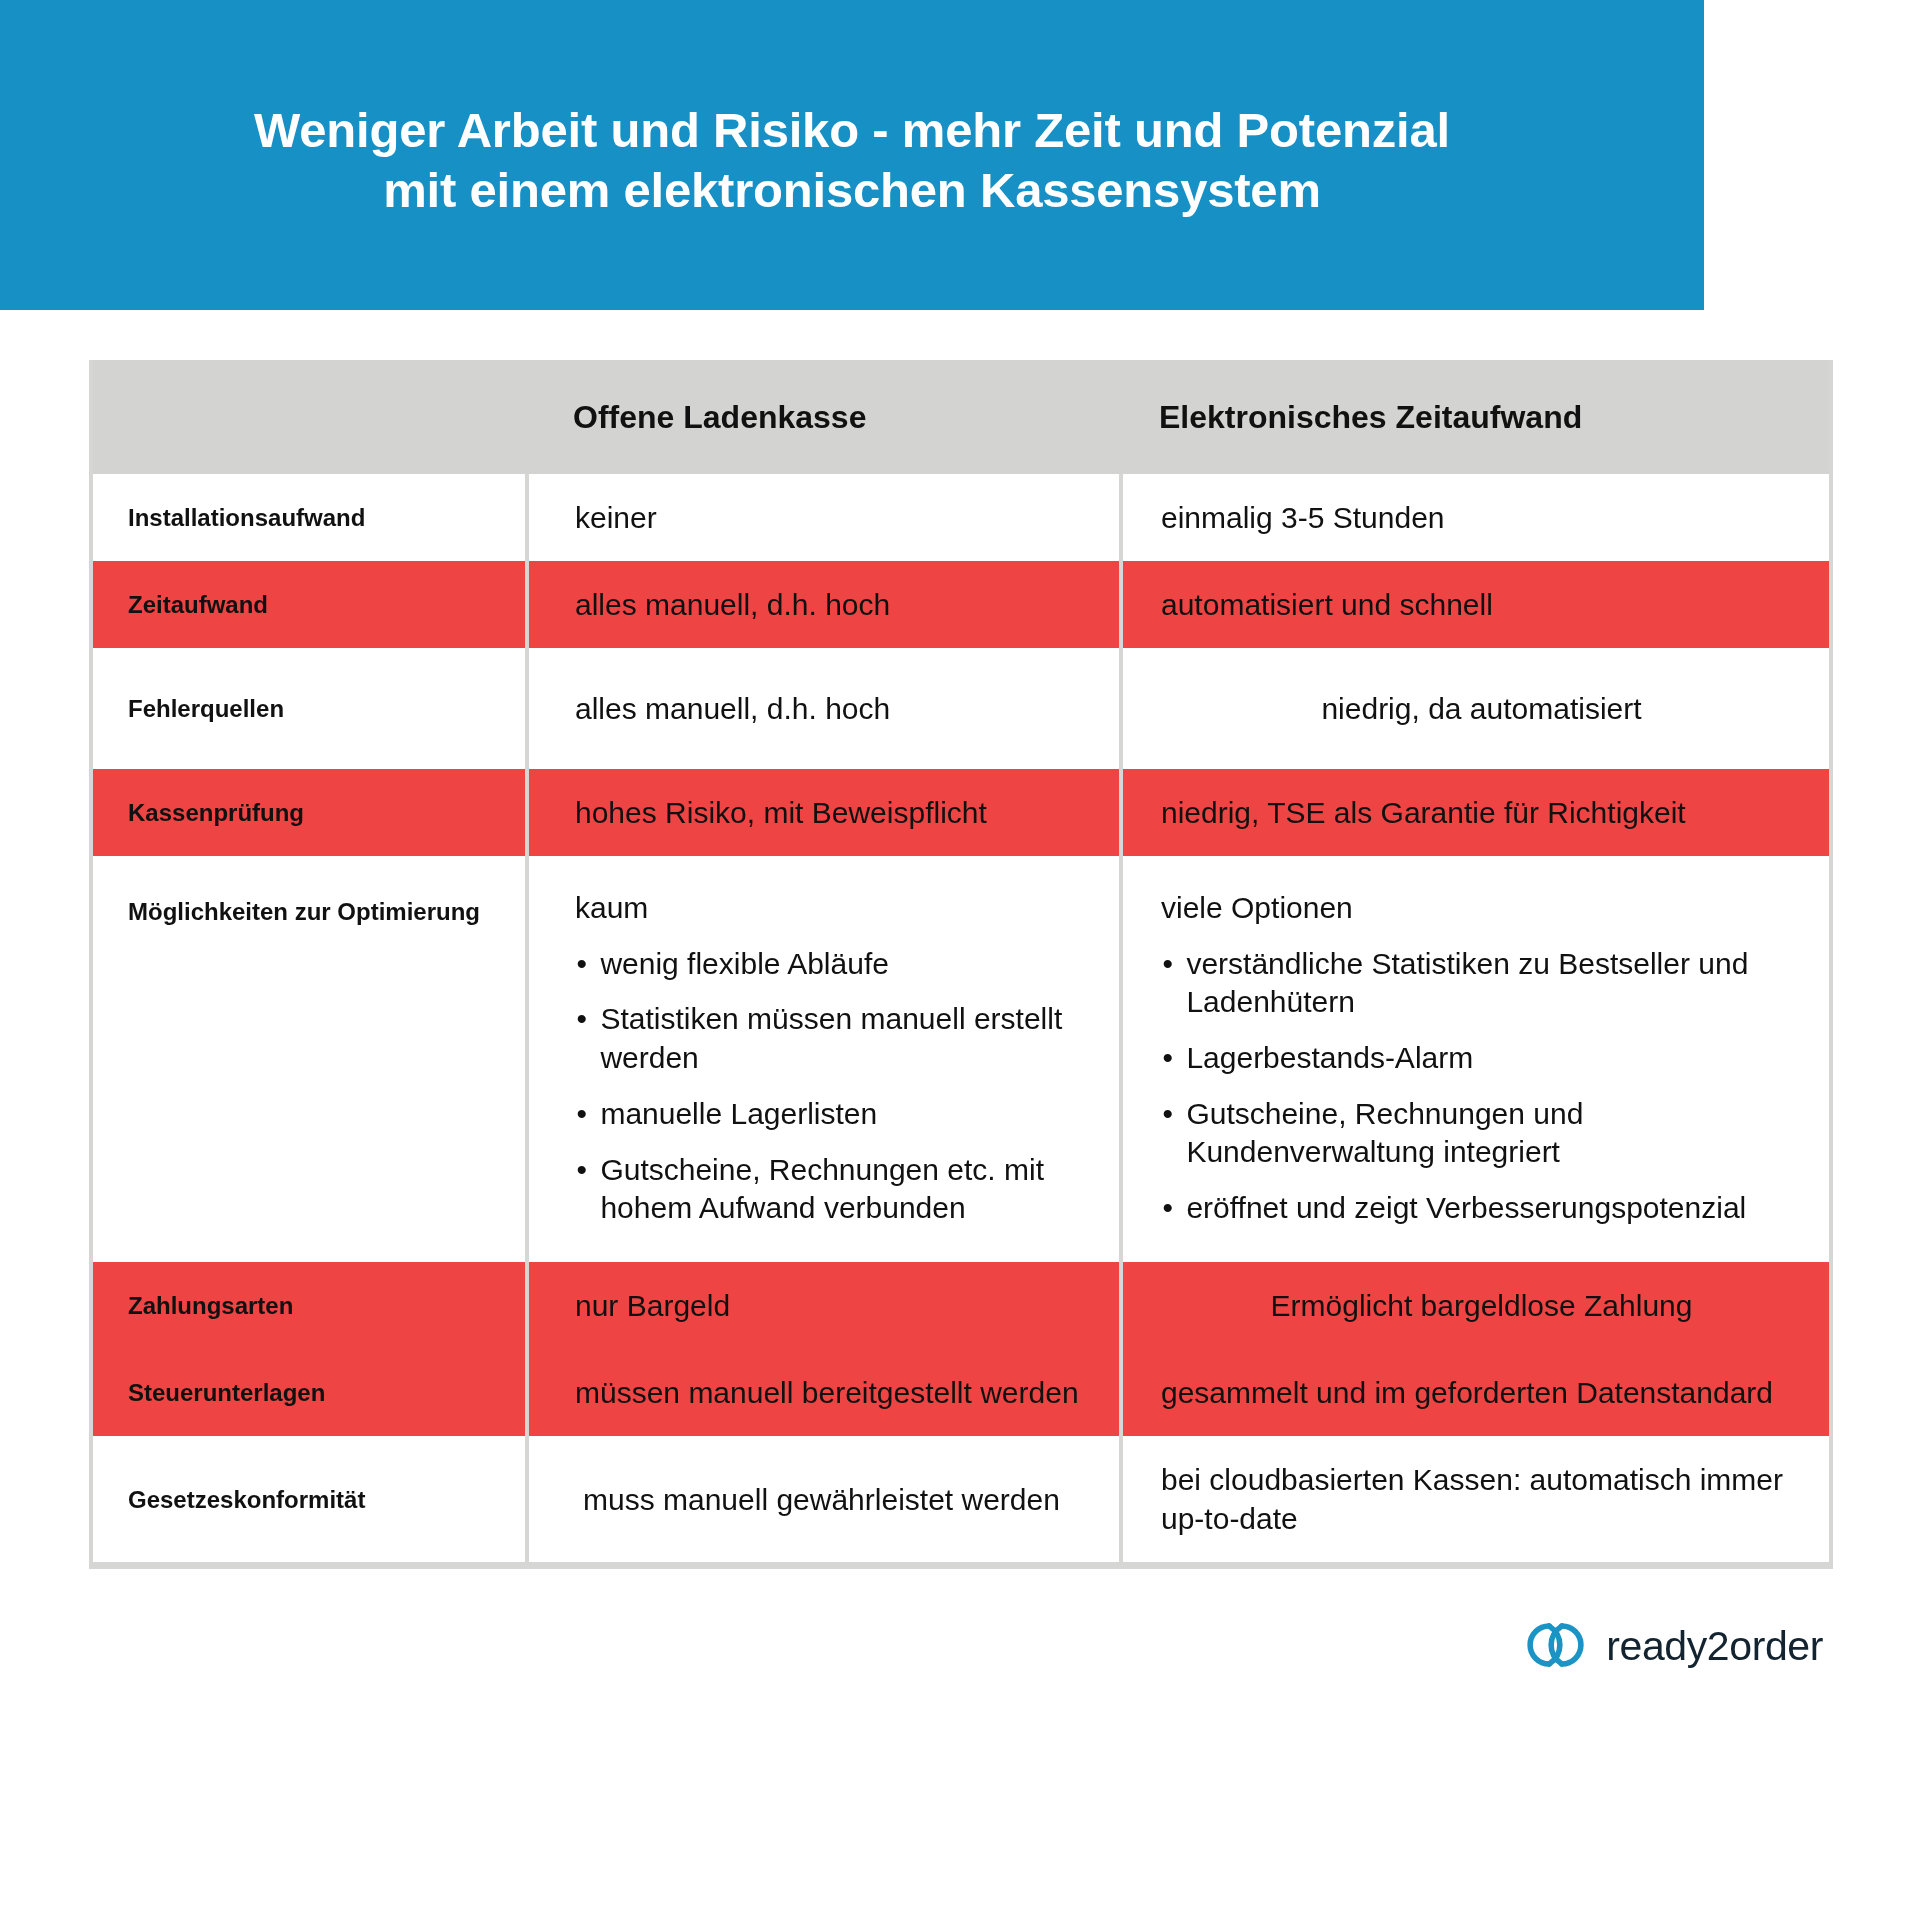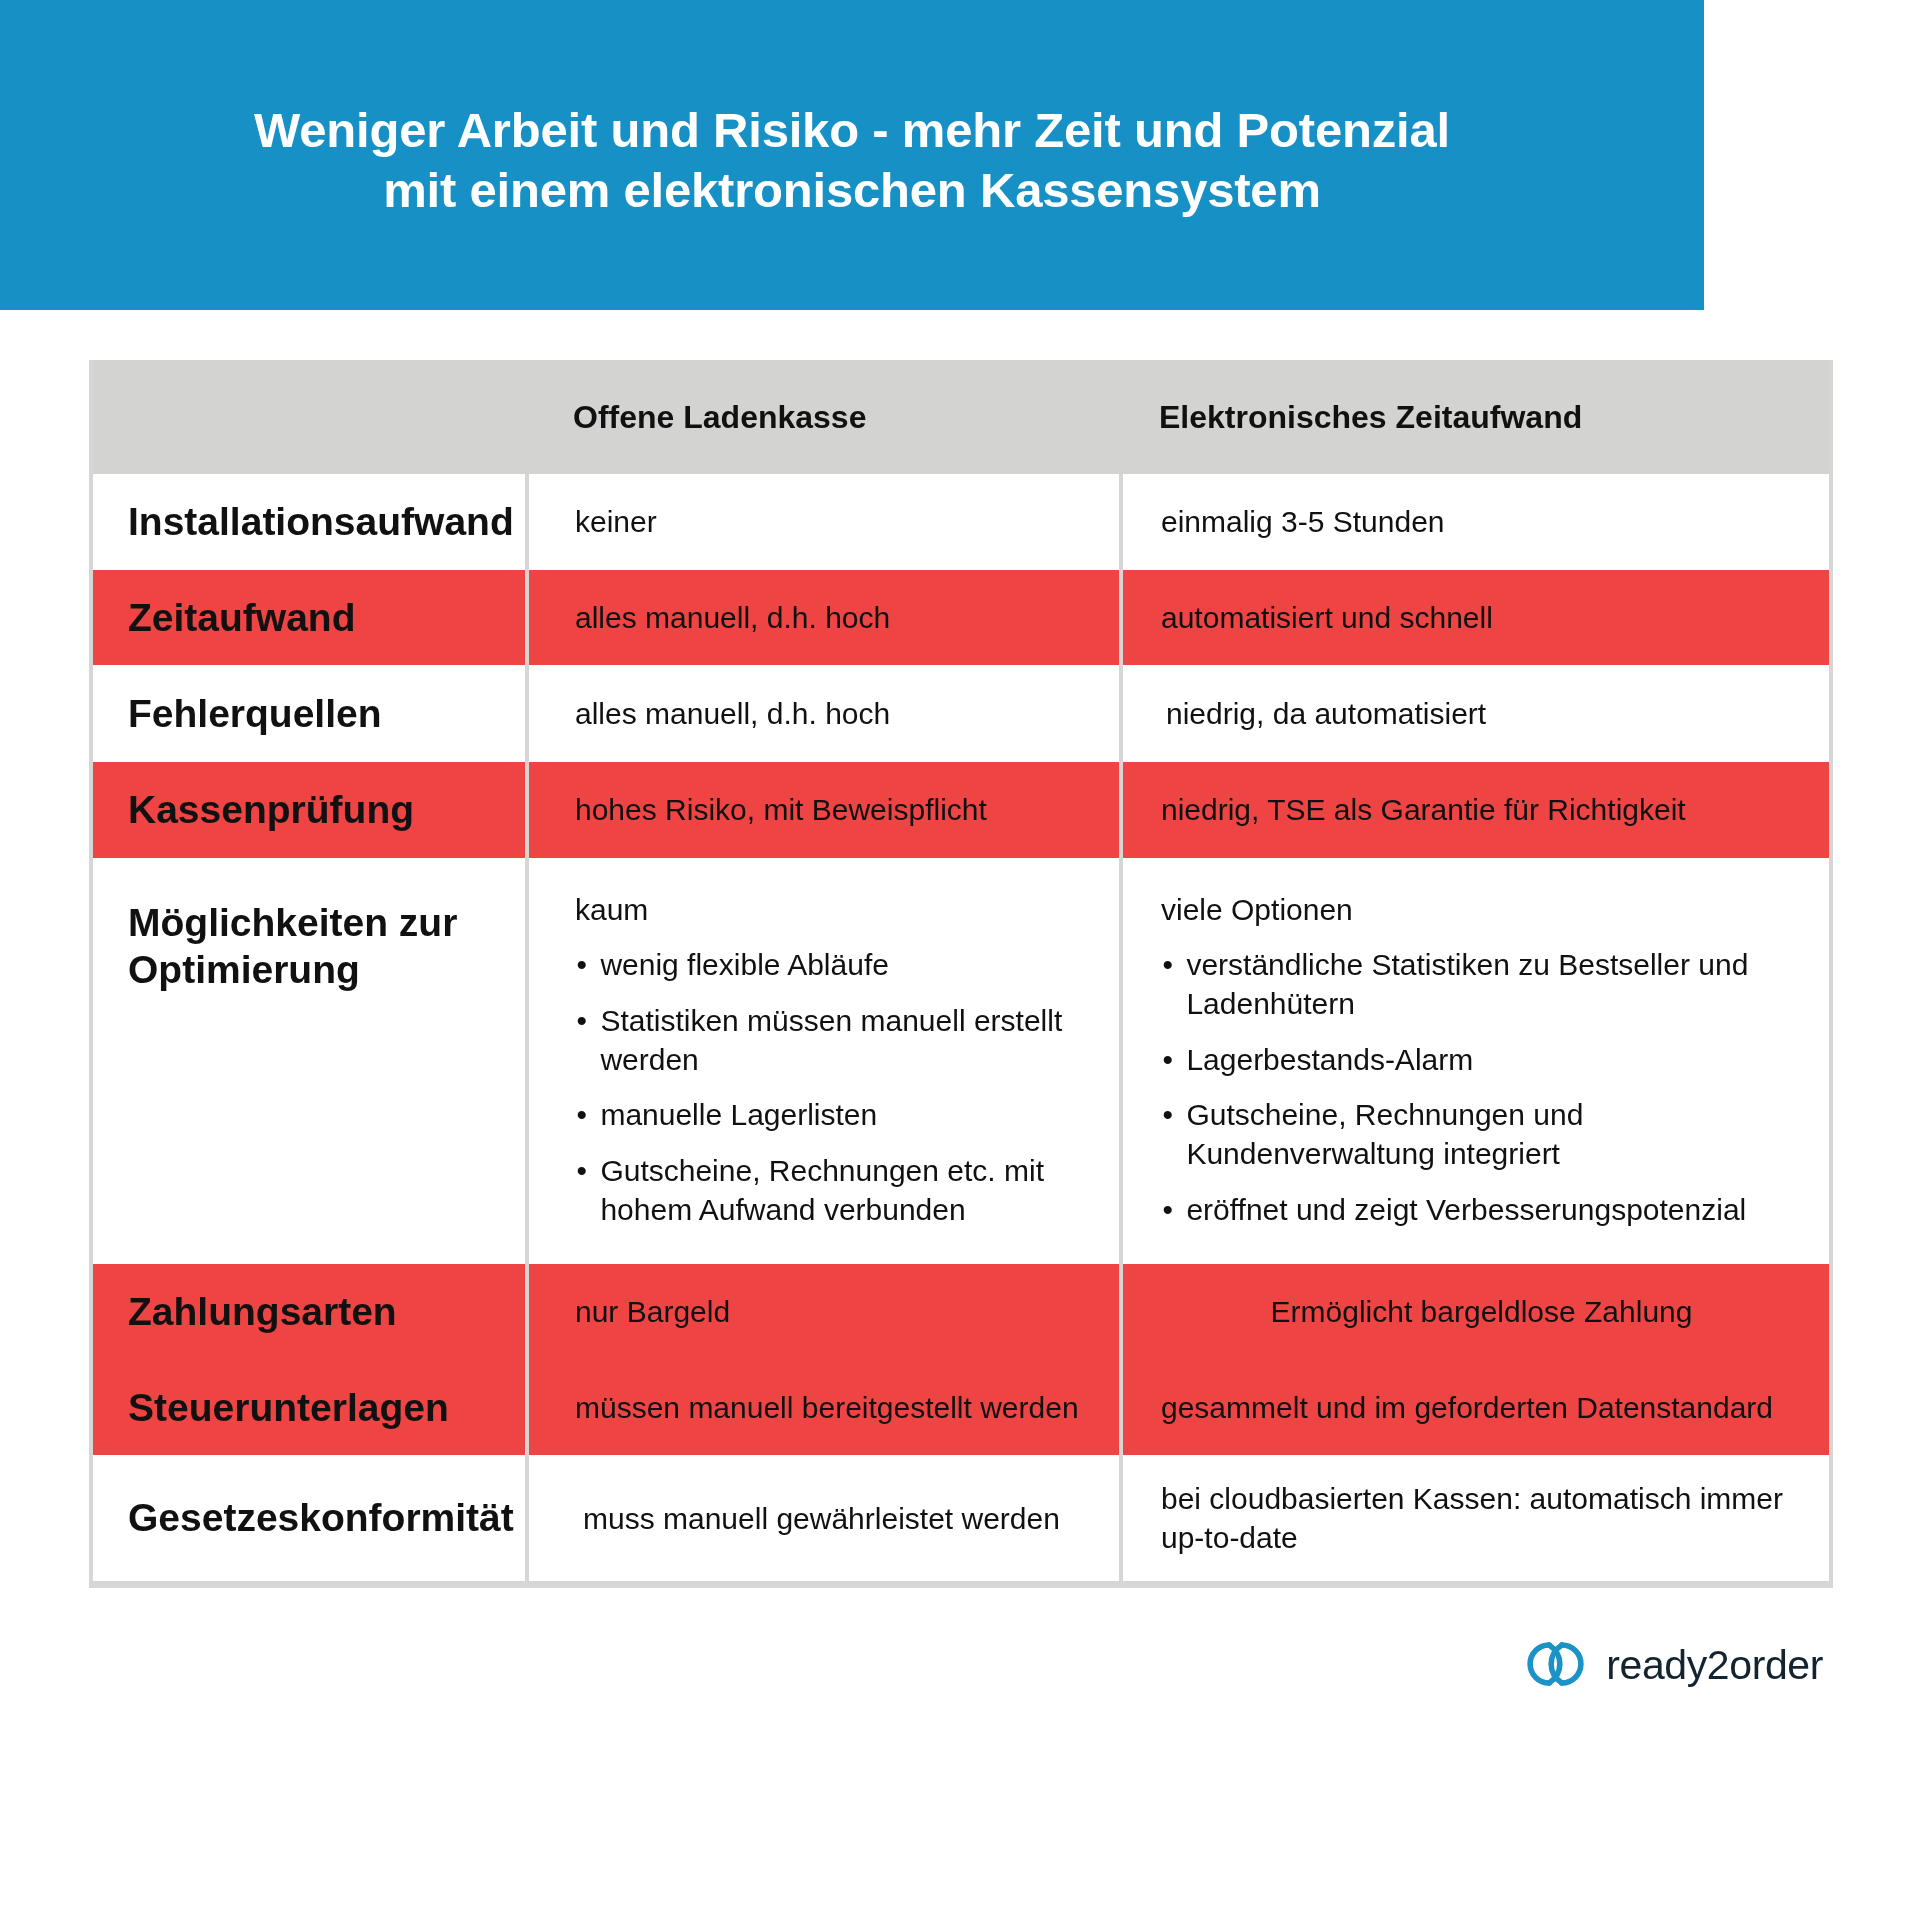--- a/index.html
+++ b/index.html
@@ -75,21 +75,21 @@
     padding: 24px 27px 24px 35px;
     color: #111111;
     font-size: 30px;
     line-height: 1.30;
     border-right: 4px solid #D6D6D4;
     box-sizing: border-box;
   }
   #compare-table tbody td.cell-epos { border-right: none; }
   #compare-table tbody td.cell-feature {
     font-weight: bold;
-    font-size: 39px;
+    font-size: 24px;
     line-height: 1.22;
   }
   #compare-table tbody td.cell-open { padding-left: 46px; }
   #compare-table tbody td.cell-epos { padding-left: 38px; }
 
   #compare-table tbody tr.row-tall td { padding-top: 32px; padding-bottom: 35px; }
   #compare-table tbody tr.row-tall td.cell-feature { vertical-align: top; padding-top: 41px; }
   #compare-table tbody tr.row-tall td.cell-open,
   #compare-table tbody tr.row-tall td.cell-epos { vertical-align: top; }
 
@@ -174,21 +174,21 @@
           <td class="cell-epos">
             <div class="lead" style="margin: 0px;">automatisiert und schnell</div>
           </td>
         </tr>
         <tr>
           <td class="cell-feature">Fehlerquellen</td>
           <td class="cell-open">
             <div class="lead" style="margin: 0px;">alles manuell, d.h. hoch</div>
           </td>
           <td class="cell-epos">
-            <div class="lead" style="margin: 5px;">niedrig, da automatisiert</div>
+            <div class="lead" style="margin: 17px; text-align: center;">niedrig, da automatisiert</div>
           </td>
         </tr>
         <tr class="alt">
           <td class="cell-feature">Kassenprüfung</td>
           <td class="cell-open">
             <div class="lead" style="margin: 0px;">hohes Risiko, mit Beweispflicht</div>
           </td>
           <td class="cell-epos">
             <div class="lead" style="margin: 0px;">niedrig, TSE als Garantie für Richtigkeit</div>
           </td>

